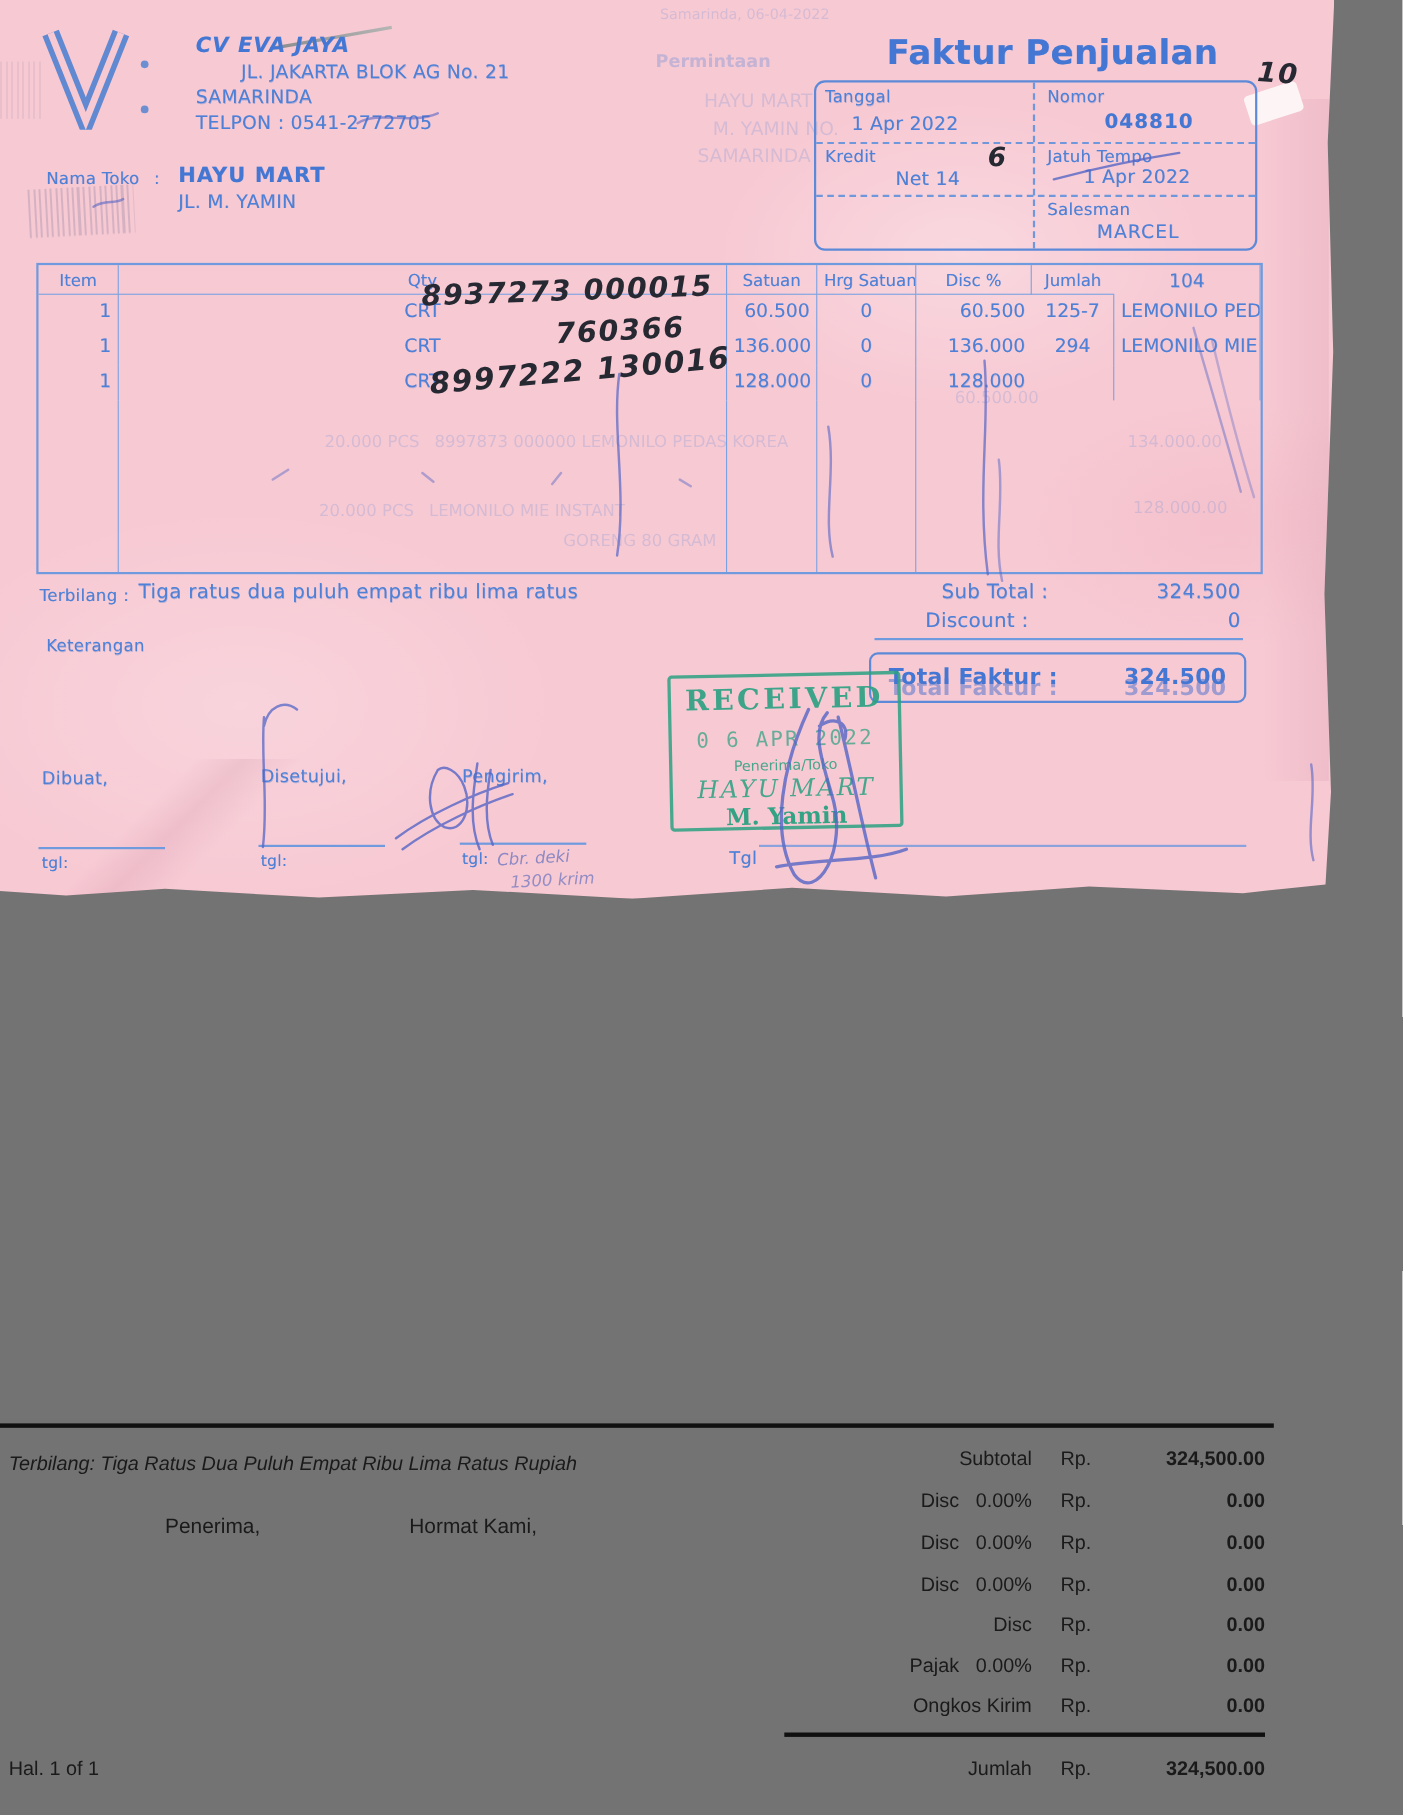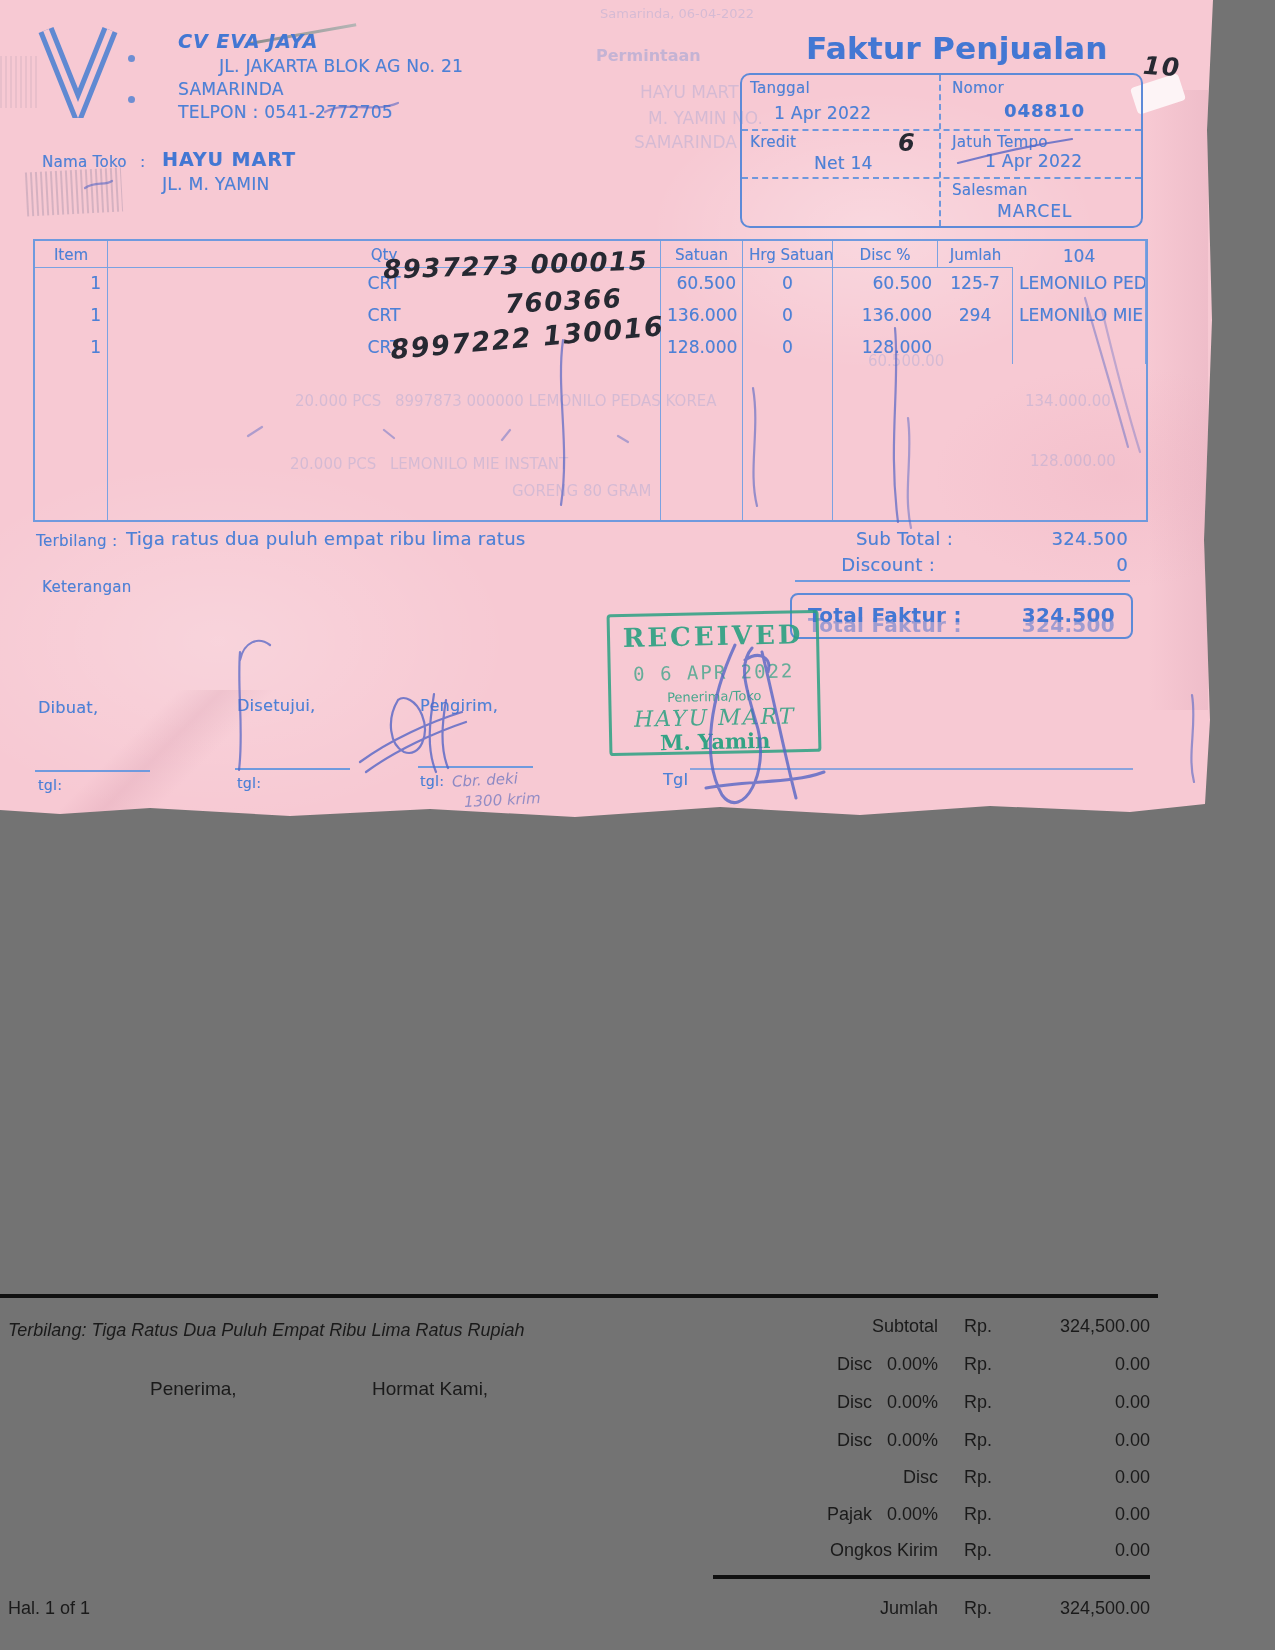--- a/index.html
+++ b/index.html
@@ -35,21 +35,21 @@
   
   .totbox{position:absolute;left:790px;top:593px;width:343px;height:46px;border:2.5px solid #5d8ad8;border-radius:8px;box-sizing:border-box;overflow:hidden;}
   .dbl{text-shadow:0 10px 0 rgba(70,110,205,.5);}
   
   .bt{font-family:"Liberation Sans","DejaVu Sans",sans-serif;color:#1a1a1a;}
   .trow{position:absolute;left:698px;width:452px;display:flex;font-family:"Liberation Sans","DejaVu Sans",sans-serif;font-size:18px;color:#1a1a1a;}
   .lblwrap{width:240px;display:flex;justify-content:flex-end;}
   .pct{margin-left:15px;}
   .pct:empty{display:none;}
   .rp{width:88px;padding-left:26px;box-sizing:border-box;}
-  .val{flex:1;text-align:right;}
+  .val{flex:1;text-align:right;font-weight:bold;}
   .barcode{background:repeating-linear-gradient(90deg, rgba(70,80,120,.38) 0 2px, transparent 2px 5px);filter:blur(.4px);}
 </style>
 </head>
 <body>
 
 <div class="page">
 
   <div class="paper">
 
     <div class="abs crease" style="left:0;top:690px;width:320px;height:125px;background:linear-gradient(135deg,transparent 40%,rgba(190,120,145,.16) 50%,transparent 62%);"></div>

